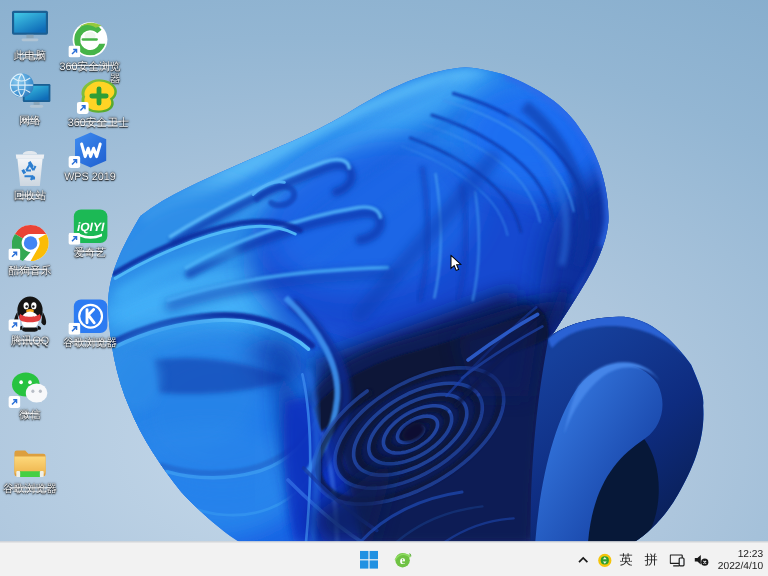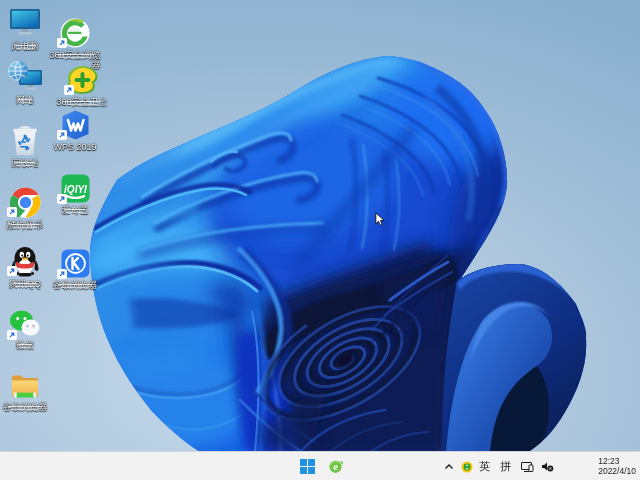--- a/index.html
+++ b/index.html
@@ -6,21 +6,21 @@
 #wall{position:absolute;left:0;top:0}
 .ic{position:absolute;width:56px;display:flex;flex-direction:column;align-items:center;}
 .ic svg.main{display:block}
 .lbl{margin-top:2px;font-size:9px;line-height:10px;color:#f4f6f8;text-align:right;text-shadow:0 1px 1px rgba(0,0,0,.85),0 0 2px rgba(0,0,0,.7),0 0 1px rgba(0,0,0,.9);white-space:pre-line;position:relative;}
 .lbl::after{content:"";position:absolute;left:12%;right:12%;top:4px;height:1px;background:rgba(255,255,255,.75);}
 .lbl::before{content:"";position:absolute;left:18%;right:18%;top:6.5px;height:1px;background:rgba(255,255,255,.55);}
 .nol::after,.nol::before{display:none;}
 #taskbar{position:absolute;left:0;bottom:0;width:640px;height:29px;background:#f2f2f2;border-top:1px solid rgba(170,175,182,.45);box-sizing:border-box;}
 .tb-center{position:absolute;left:0;top:0;height:29px;display:flex;align-items:center;}
 .tray{position:absolute;right:0;top:0;height:29px;display:flex;align-items:center;color:#1a1a1a;}
-.clock{font-size:8.5px;line-height:9.5px;text-align:left;color:#1b1b1b;margin-left:37px;}
+.clock{font-size:8.5px;line-height:9.5px;text-align:right;color:#1b1b1b;}
 </style></head>
 <body>
 <div id="desk"></div>
 <svg id="wall" width="640" height="480" viewBox="0 0 640 480">
 <defs>
 <linearGradient id="domeG" x1="0.15" y1="0" x2="0.75" y2="1">
  <stop offset="0" stop-color="#4f97ee"></stop>
         <stop offset="0.45" stop-color="#2e77e0"></stop>
         <stop offset="1" stop-color="#1c55bb"></stop>
 </linearGradient>

